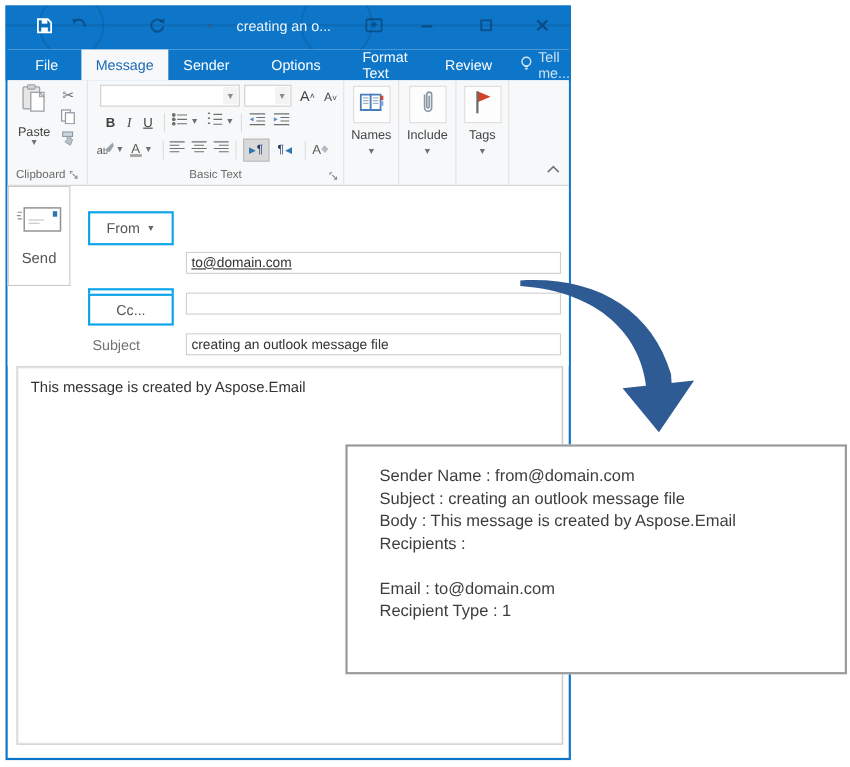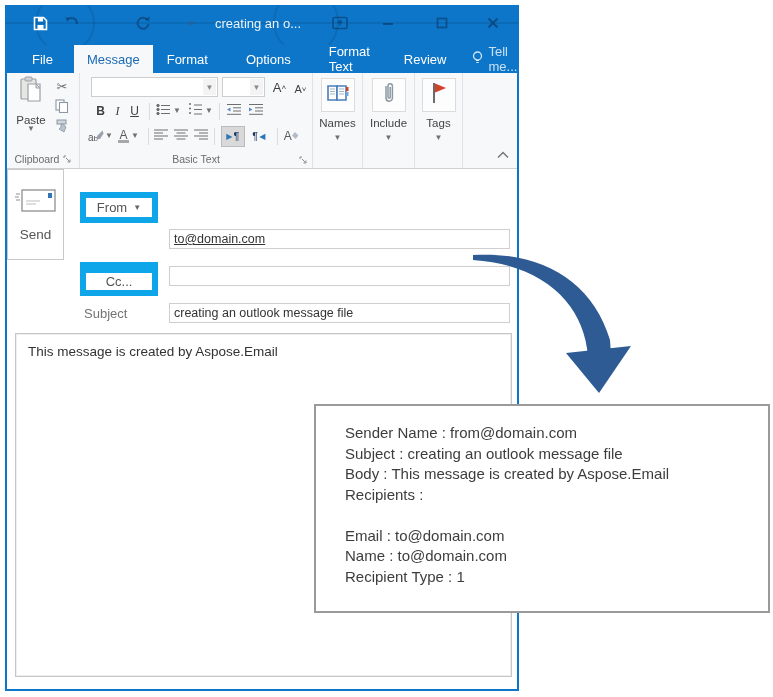--- a/index.html
+++ b/index.html
@@ -33,21 +33,21 @@
   .combo .dd { position:absolute; right:1px; top:1px; bottom:1px; width:13px; background:#f3f3f3; color:#8a8a8a; font-size:8px; display:flex; align-items:center; justify-content:center; }
   .riconbtn { position:absolute; width:34px; height:34px; top:5px; border:1px solid #dcdcdc; background:#fdfdfd; display:flex; align-items:center; justify-content:center; }
   .rlabel { position:absolute; top:44px; left:0; right:0; text-align:center; font-size:11.5px; color:#444; }
   .rdd { position:absolute; top:60px; left:0; right:0; text-align:center; font-size:8px; color:#707070; }
   .btxt { font-size:12px; color:#3f3f3f; width:17px; text-align:center; }
   .vsep { width:1px; background:#dcdcdc; height:17px; }
   .pressed { background:#d9d9d9; border:1px solid #bcbcbc; }
 
   
   #compose { left:7px; top:169px; width:510px; height:164px; background:#fff; }
-  .fieldbtn { position:absolute; border:6px solid #0ea5e9; background:#fff; color:#555; font-size:13px; display:flex; align-items:center; justify-content:center; }
+  .fieldbtn { position:absolute; border:2px solid #0ea5e9; background:#fff; color:#555; font-size:13px; display:flex; align-items:center; justify-content:center; }
   .input { position:absolute; border:1px solid #cfcfcf; background:#fff; font-size:12.5px; color:#333; padding:2px 4px 0 4px; height:20px; }
   #send-btn { left:8px; top:19px; width:57px; height:91px; border:1px solid #c9c9c9; background:#fff; display:flex; flex-direction:column; align-items:center; justify-content:center; gap:9px; }
   #send-label { font-size:13.5px; color:#555; }
   #subject-label { position:absolute; left:77px; top:137px; font-size:13px; color:#737373; }
 
   
   #bodybox { left:15px; top:333px; width:497px; height:344px; border:1px solid #c6c6c6; box-shadow:inset 0 0 0 1px #eee; padding:10px 12px; font-size:13.5px; color:#333; background:#fff; }
 
   
   #outputbox { left:314px; top:404px; width:456px; height:209px; background:#fff; border:2px solid #9a9a9a; z-index:20; padding:17px 10px 0 29px; }
@@ -107,21 +107,21 @@
   <div class="tb-icon" style="left:478px;">
     <svg width="12" height="12" viewBox="0 0 12 12">
         <path d="M1.5 1.5 L10.5 10.5 M10.5 1.5 L1.5 10.5" stroke="rgba(9,48,90,.6)" stroke-width="2"></path>
       </svg>
   </div>
 </div>
 
 <div id="tabrow" class="abs">
   <div class="tab">File</div>
   <div class="tab selected" style="margin-left:8px;">Message</div>
-  <div class="tab" style="margin-left:1px;">Format</div>
+  <div class="tab" style="margin-left:1px;">Sender</div>
   <div class="tab" style="margin-left:12px;">Options</div>
   <div class="tab" style="margin-left:12px;">Format Text</div>
   <div class="tab" style="margin-left:8px;">Review</div>
   <div class="tab tellme">
     <span>
       <svg width="11" height="14" viewBox="0 0 11 14">
           <circle cx="5.5" cy="5" r="4" fill="none" stroke="rgba(255,255,255,.8)" stroke-width="1.3"></circle>
           <path d="M4 9.5 h3 M4.3 11.5 h2.4" stroke="rgba(255,255,255,.8)" stroke-width="1.2"></path>
         </svg>
     </span>
@@ -360,15 +360,14 @@
   <path d="M126 118 L 191 111 L 159 158 Z" fill="#2E5B94"></path>
 </svg>
 
 <div id="outputbox" class="abs">
   <div class="out-line">Sender Name : from@domain.com</div>
   <div class="out-line">Subject : creating an outlook message file</div>
   <div class="out-line">Body : This message is created by Aspose.Email</div>
   <div class="out-line">Recipients :</div>
   <div class="out-line"></div>
   <div class="out-line">Email : to@domain.com</div>
-  <div class="out-line">Name : to@domain.com</div>
   <div class="out-line">Recipient Type : 1</div>
 </div>
 
 </body></html>

